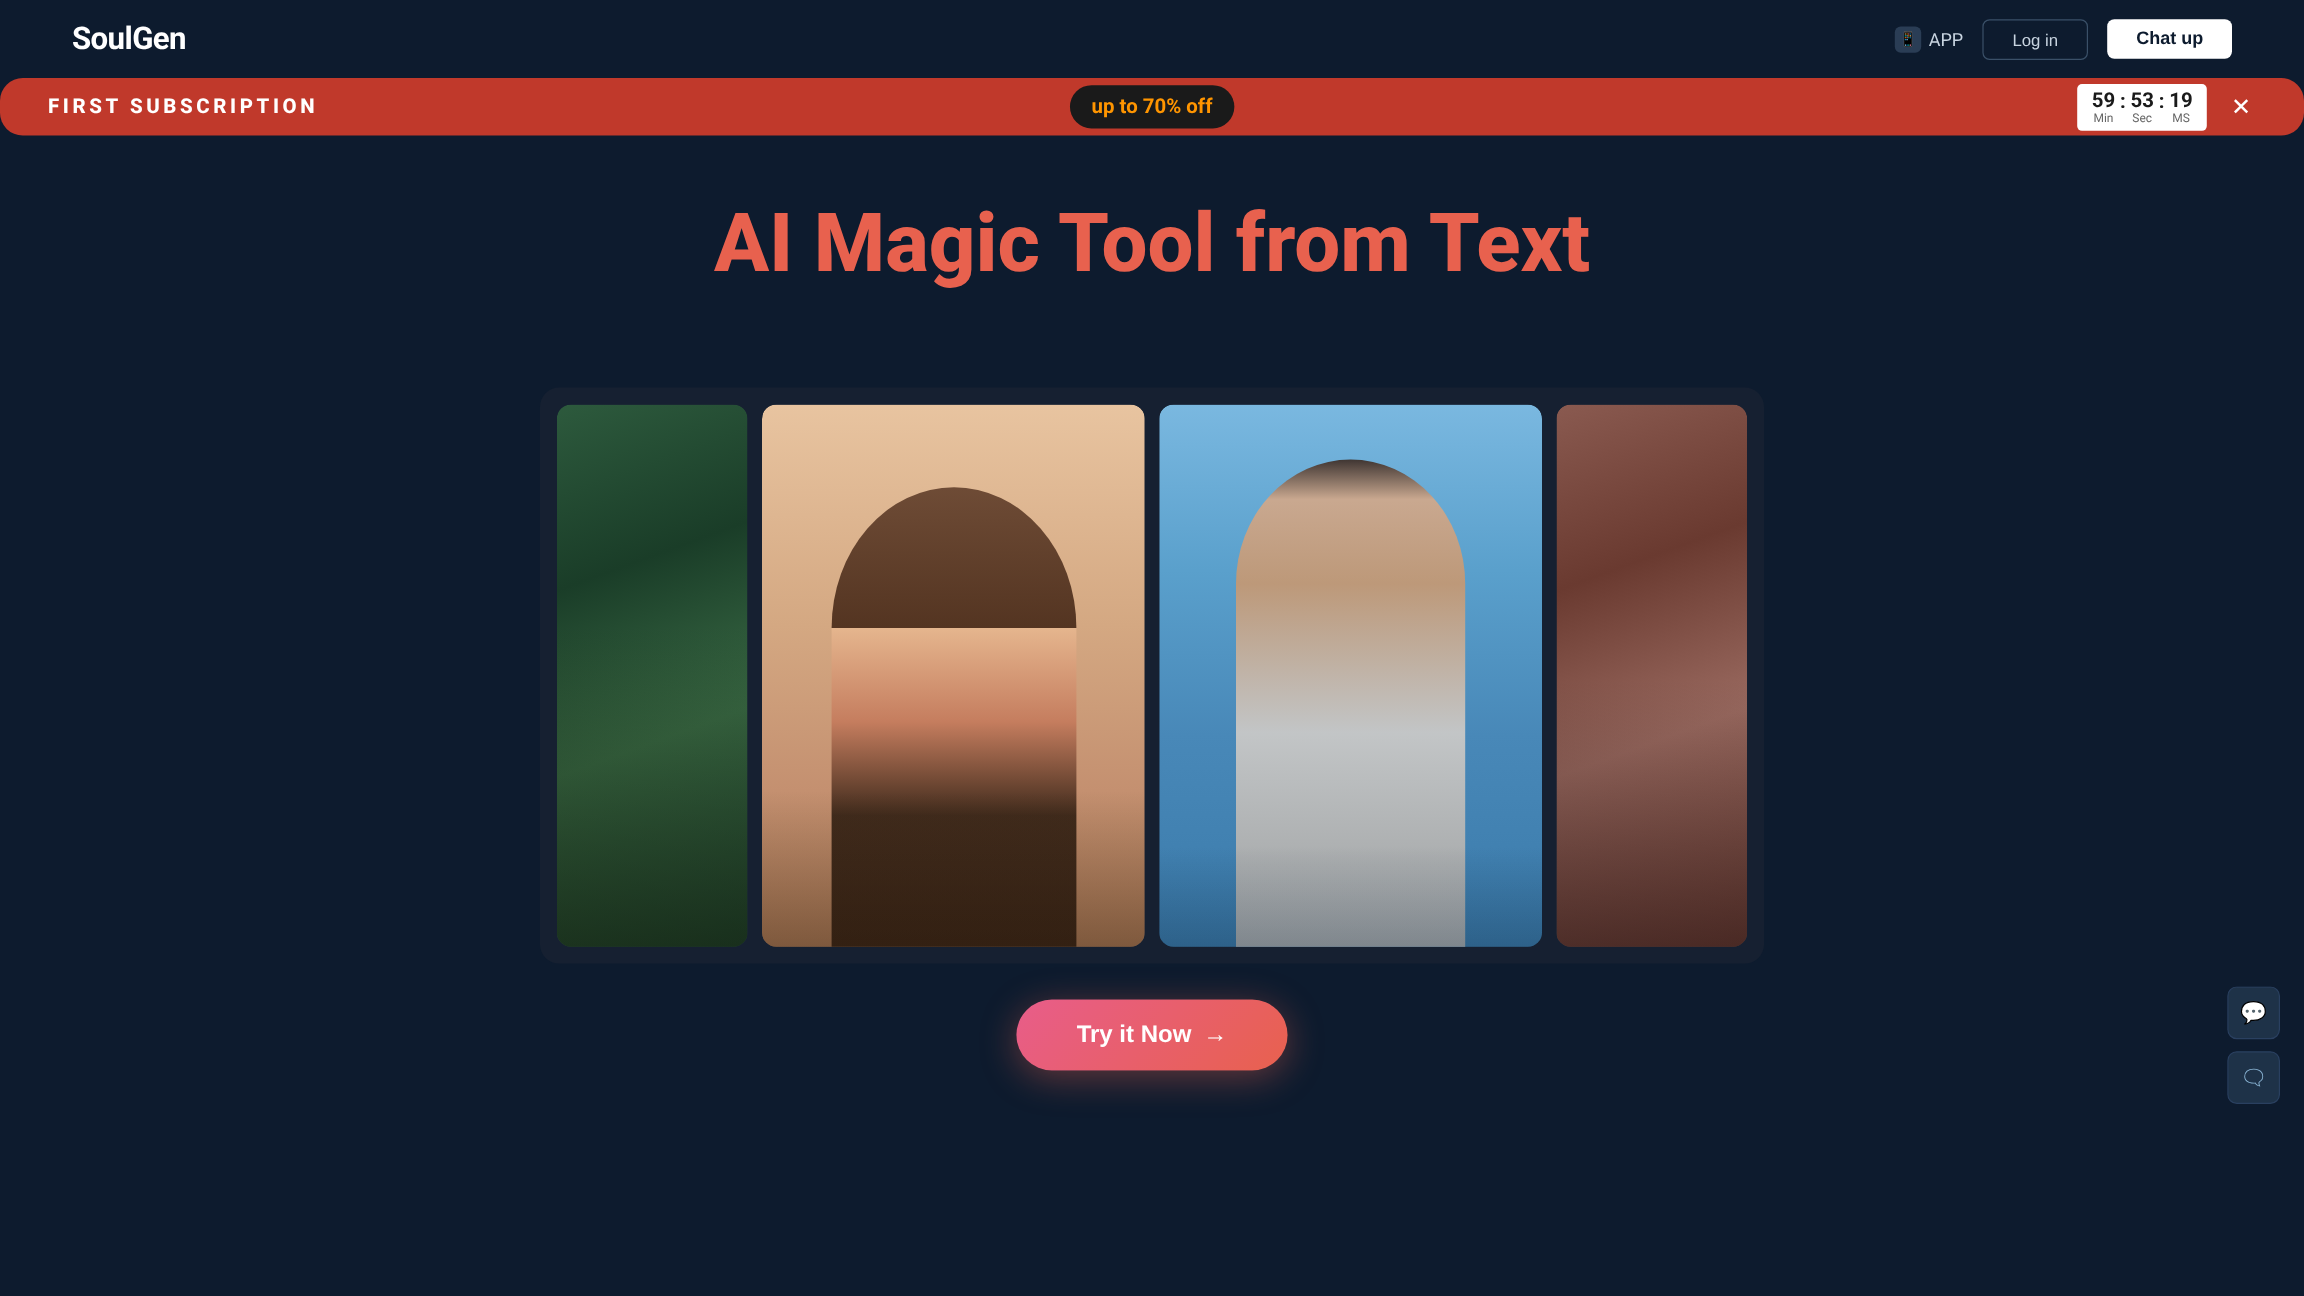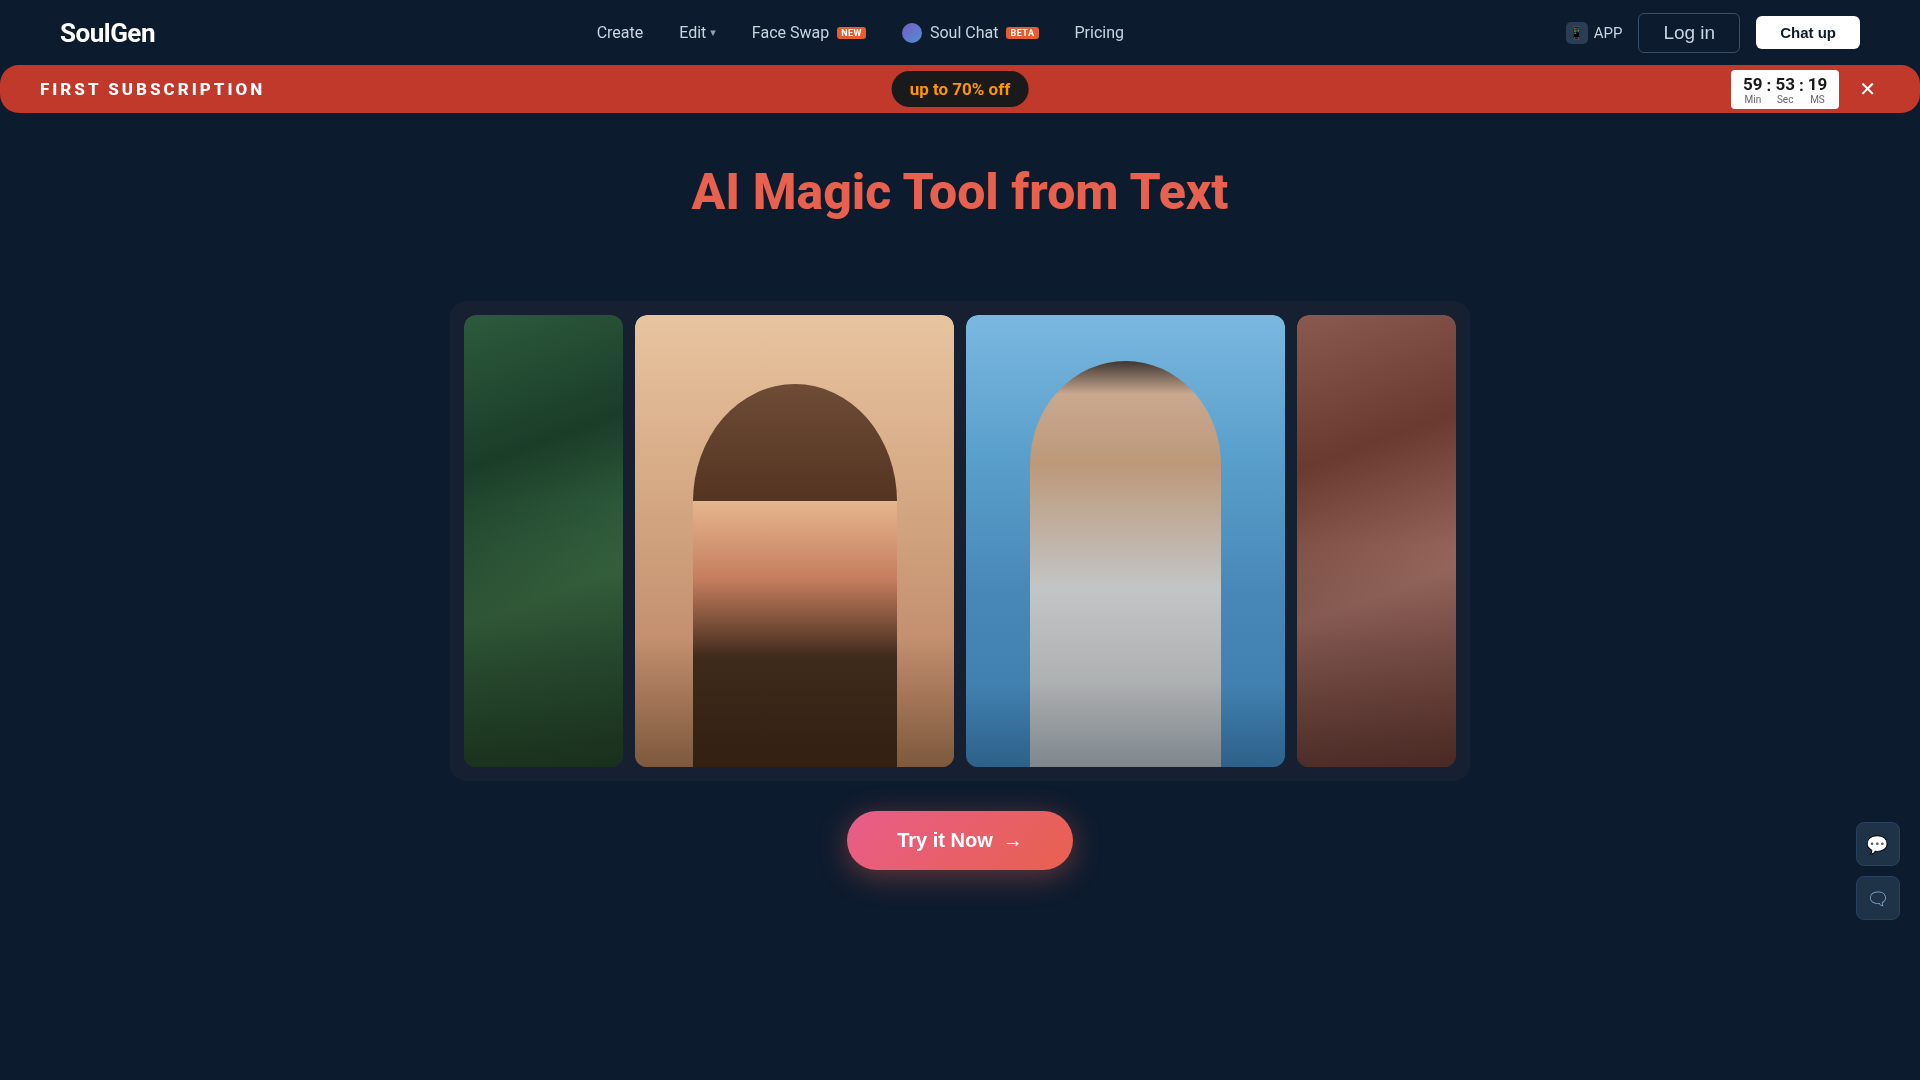--- a/index.html
+++ b/index.html
@@ -92,21 +92,21 @@
       justify-content: center;
       font-size: 12px;
       color: #fff;
     }
     .btn-login {
       background: transparent;
       border: 1px solid #3a5068;
       color: #c8d4e0;
       padding: 8px 24px;
       border-radius: 6px;
-      font-size: 19px;
+      font-size: 14px;
       cursor: pointer;
     }
     .btn-signup {
       background: #ffffff;
       border: none;
       color: #0d1b2e;
       padding: 8px 24px;
       border-radius: 6px;
       font-size: 15px;
       font-weight: 600;
@@ -188,21 +188,21 @@
       border: none;
       padding: 0 4px;
     }
 
     
     .hero {
       text-align: center;
       padding: 50px 0 30px;
     }
     .hero-title {
-      font-size: 50px;
+      font-size: 68px;
       font-weight: 800;
       color: #e8614e;
       margin-bottom: 20px;
     }
     .hero-subtitle {
       font-size: 18px;
       color: #8aa4be;
       line-height: 1.6;
     }
 
@@ -385,41 +385,20 @@
     }
   </style>
 </head>
 <body>
 
 <nav class="navbar">
   <div class="navbar-logo">
     <span>SoulGen</span>
   </div>
 
-  <div class="navbar-center">
-    <div class="nav-item">
-      <span>Create</span>
-    </div>
-    <div class="nav-item">
-      <span>Edit</span>
-      <span class="chevron">▾</span>
-    </div>
-    <div class="nav-item">
-      <span>Face Swap</span>
-      <span class="nav-badge beta">NEW</span>
-    </div>
-    <div class="nav-item">
-      <span class="soul-chat-icon"></span>
-      <span>Soul Chat</span>
-      <span class="nav-badge">BETA</span>
-    </div>
-    <div class="nav-item">
-      <span>Pricing</span>
-    </div>
-  </div>
 
   <div class="navbar-right">
     <div class="app-btn">
       <div class="app-icon">📱</div>
       <span>APP</span>
     </div>
     <button class="btn-login">Log in</button>
     <button class="btn-signup">Chat up</button>
   </div>
 </nav>

